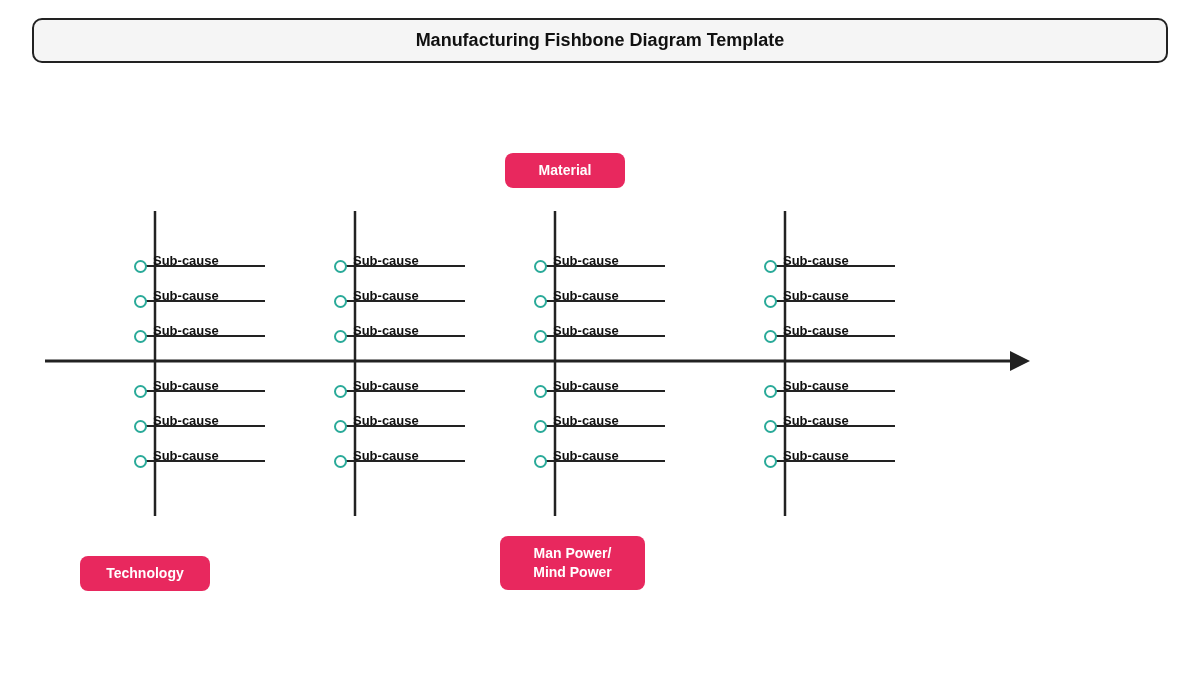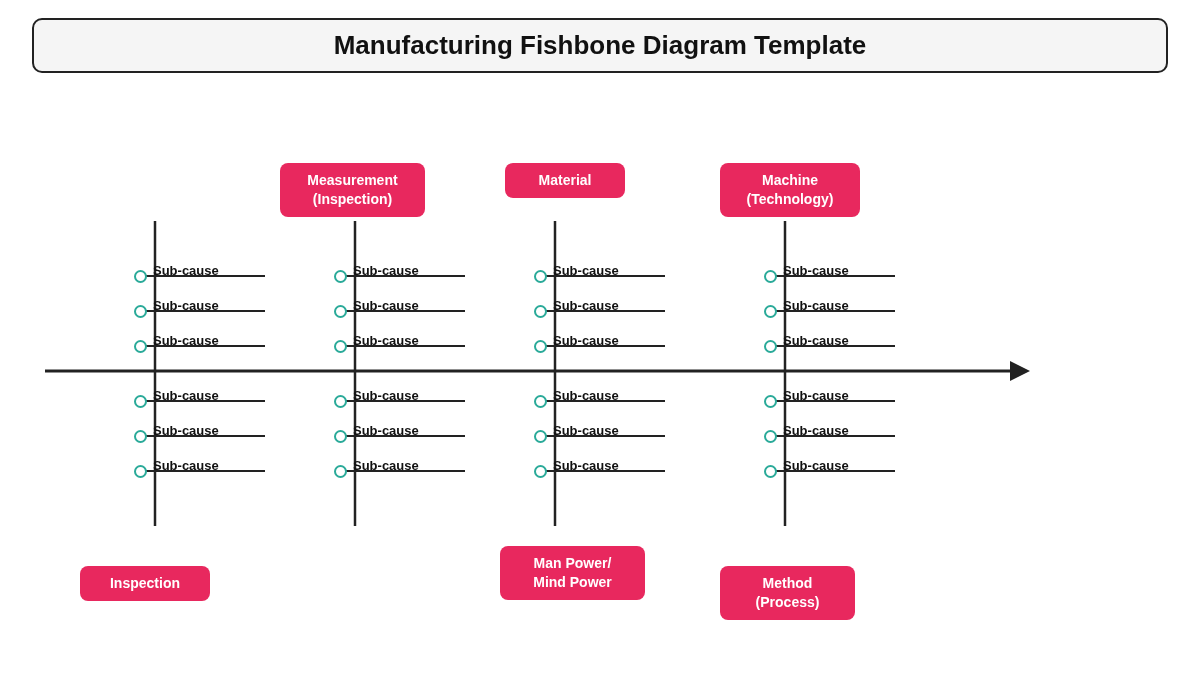--- a/index.html
+++ b/index.html
@@ -24,21 +24,21 @@
       border: 2px solid #222;
       border-radius: 10px;
       padding: 10px 40px;
       margin-bottom: 28px;
       background: #f5f5f5;
       width: 98%;
       text-align: center;
     }
 
     .title-box h1 {
-      font-size: 26px;
+      font-size: 18px;
       font-weight: 900;
       color: #111;
     }
 
     .diagram-area {
       position: relative;
       width: 1150px;
       height: 560px;
     }
 
@@ -161,27 +161,24 @@
 
       <line x1="515" y1="300" x2="640" y2="300" stroke="#222" stroke-width="2"></line>
       <line x1="515" y1="335" x2="640" y2="335" stroke="#222" stroke-width="2"></line>
       <line x1="515" y1="370" x2="640" y2="370" stroke="#222" stroke-width="2"></line>
 
       <line x1="745" y1="300" x2="870" y2="300" stroke="#222" stroke-width="2"></line>
       <line x1="745" y1="335" x2="870" y2="335" stroke="#222" stroke-width="2"></line>
       <line x1="745" y1="370" x2="870" y2="370" stroke="#222" stroke-width="2"></line>
     </svg>
 
-    <div class="cat-box" style="left:255px; top:62px; min-width:145px;">Measurement<br>(Inspection)</div>
     <div class="cat-box" style="left:480px; top:62px; min-width:120px;">Material</div>
-    <div class="cat-box" style="left:695px; top:62px; min-width:140px;">Machine<br>(Technology)</div>
-
-    <div class="cat-box" style="left:55px; top:465px; min-width:130px;">Inspection</div>
+
+    <div class="cat-box" style="left:55px; top:465px; min-width:130px;">Technology</div>
     <div class="cat-box" style="left:475px; top:445px; min-width:145px;">Man Power/<br>Mind Power</div>
-    <div class="cat-box" style="left:695px; top:465px; min-width:135px;">Method<br>(Process)</div>
 
 
     <div class="node" style="left:109px; top:169px;"></div>
     <div class="sub-label" style="left:128px; top:162px;">Sub-cause</div>
     <div class="node" style="left:109px; top:204px;"></div>
     <div class="sub-label" style="left:128px; top:197px;">Sub-cause</div>
     <div class="node" style="left:109px; top:239px;"></div>
     <div class="sub-label" style="left:128px; top:232px;">Sub-cause</div>
 
     <div class="node" style="left:309px; top:169px;"></div>

